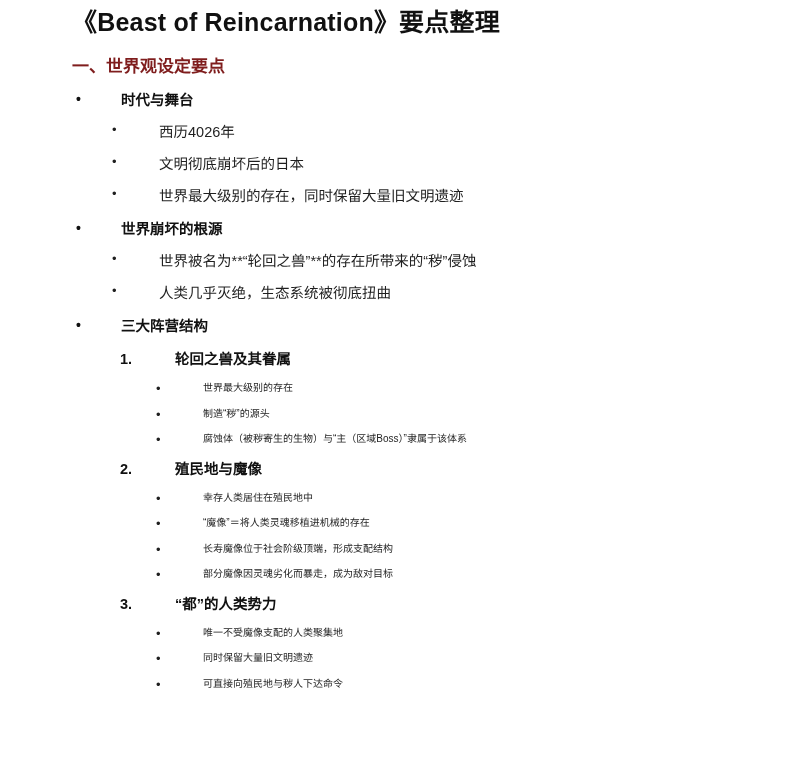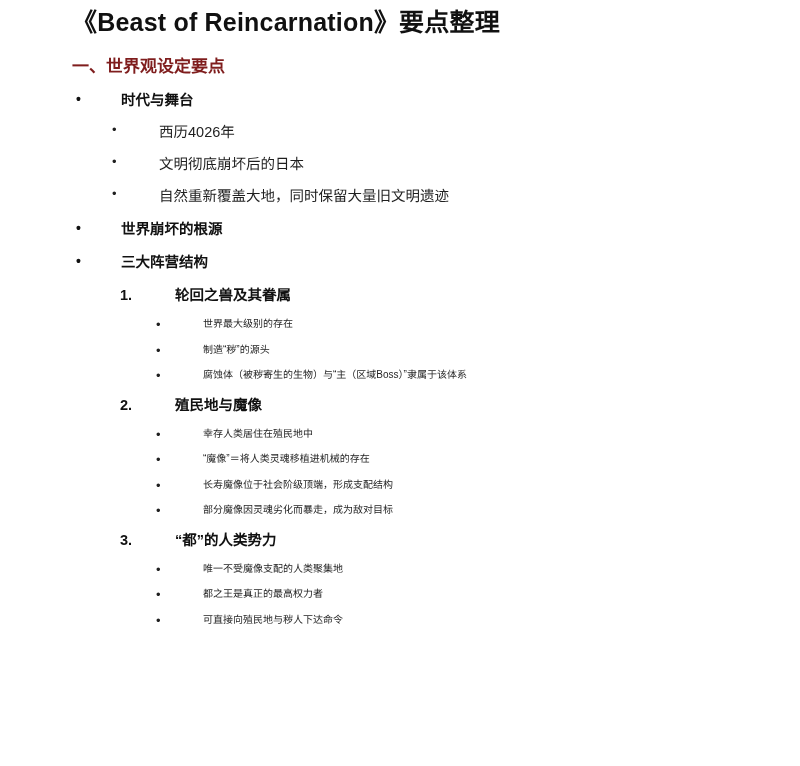--- a/index.html
+++ b/index.html
@@ -157,27 +157,35 @@
     <li class="b1">
       <span class="item-text">时代与舞台</span>
       <ul class="lvl2">
         <li class="b2">
           <span class="item-text">西历4026年</span>
         </li>
         <li class="b2">
           <span class="item-text">文明彻底崩坏后的日本</span>
         </li>
         <li class="b2">
-          <span class="item-text">自然重新覆盖大地，同时保留大量旧文明遗迹</span>
+          <span class="item-text">世界最大级别的存在，同时保留大量旧文明遗迹</span>
         </li>
       </ul>
     </li>
 
     <li class="b1">
       <span class="item-text">世界崩坏的根源</span>
+      <ul class="lvl2">
+        <li class="b2">
+          <span class="item-text">世界被名为**“轮回之兽”**的存在所带来的“秽”侵蚀</span>
+        </li>
+        <li class="b2">
+          <span class="item-text">人类几乎灭绝，生态系统被彻底扭曲</span>
+        </li>
+      </ul>
     </li>
 
     <li class="b1">
       <span class="item-text">三大阵营结构</span>
 
       <ol class="lvlnum">
 
         <li class="bnum">
           <span class="item-text">轮回之兽及其眷属</span>
           <ul class="lvl3">
@@ -211,21 +219,21 @@
           </ul>
         </li>
 
         <li class="bnum">
           <span class="item-text">“都”的人类势力</span>
           <ul class="lvl3">
             <li class="b3">
               <span class="item-text">唯一不受魔像支配的人类聚集地</span>
             </li>
             <li class="b3">
-              <span class="item-text">都之王是真正的最高权力者</span>
+              <span class="item-text">同时保留大量旧文明遗迹</span>
             </li>
             <li class="b3">
               <span class="item-text">可直接向殖民地与秽人下达命令</span>
             </li>
           </ul>
         </li>
 
       </ol>
     </li>
 

